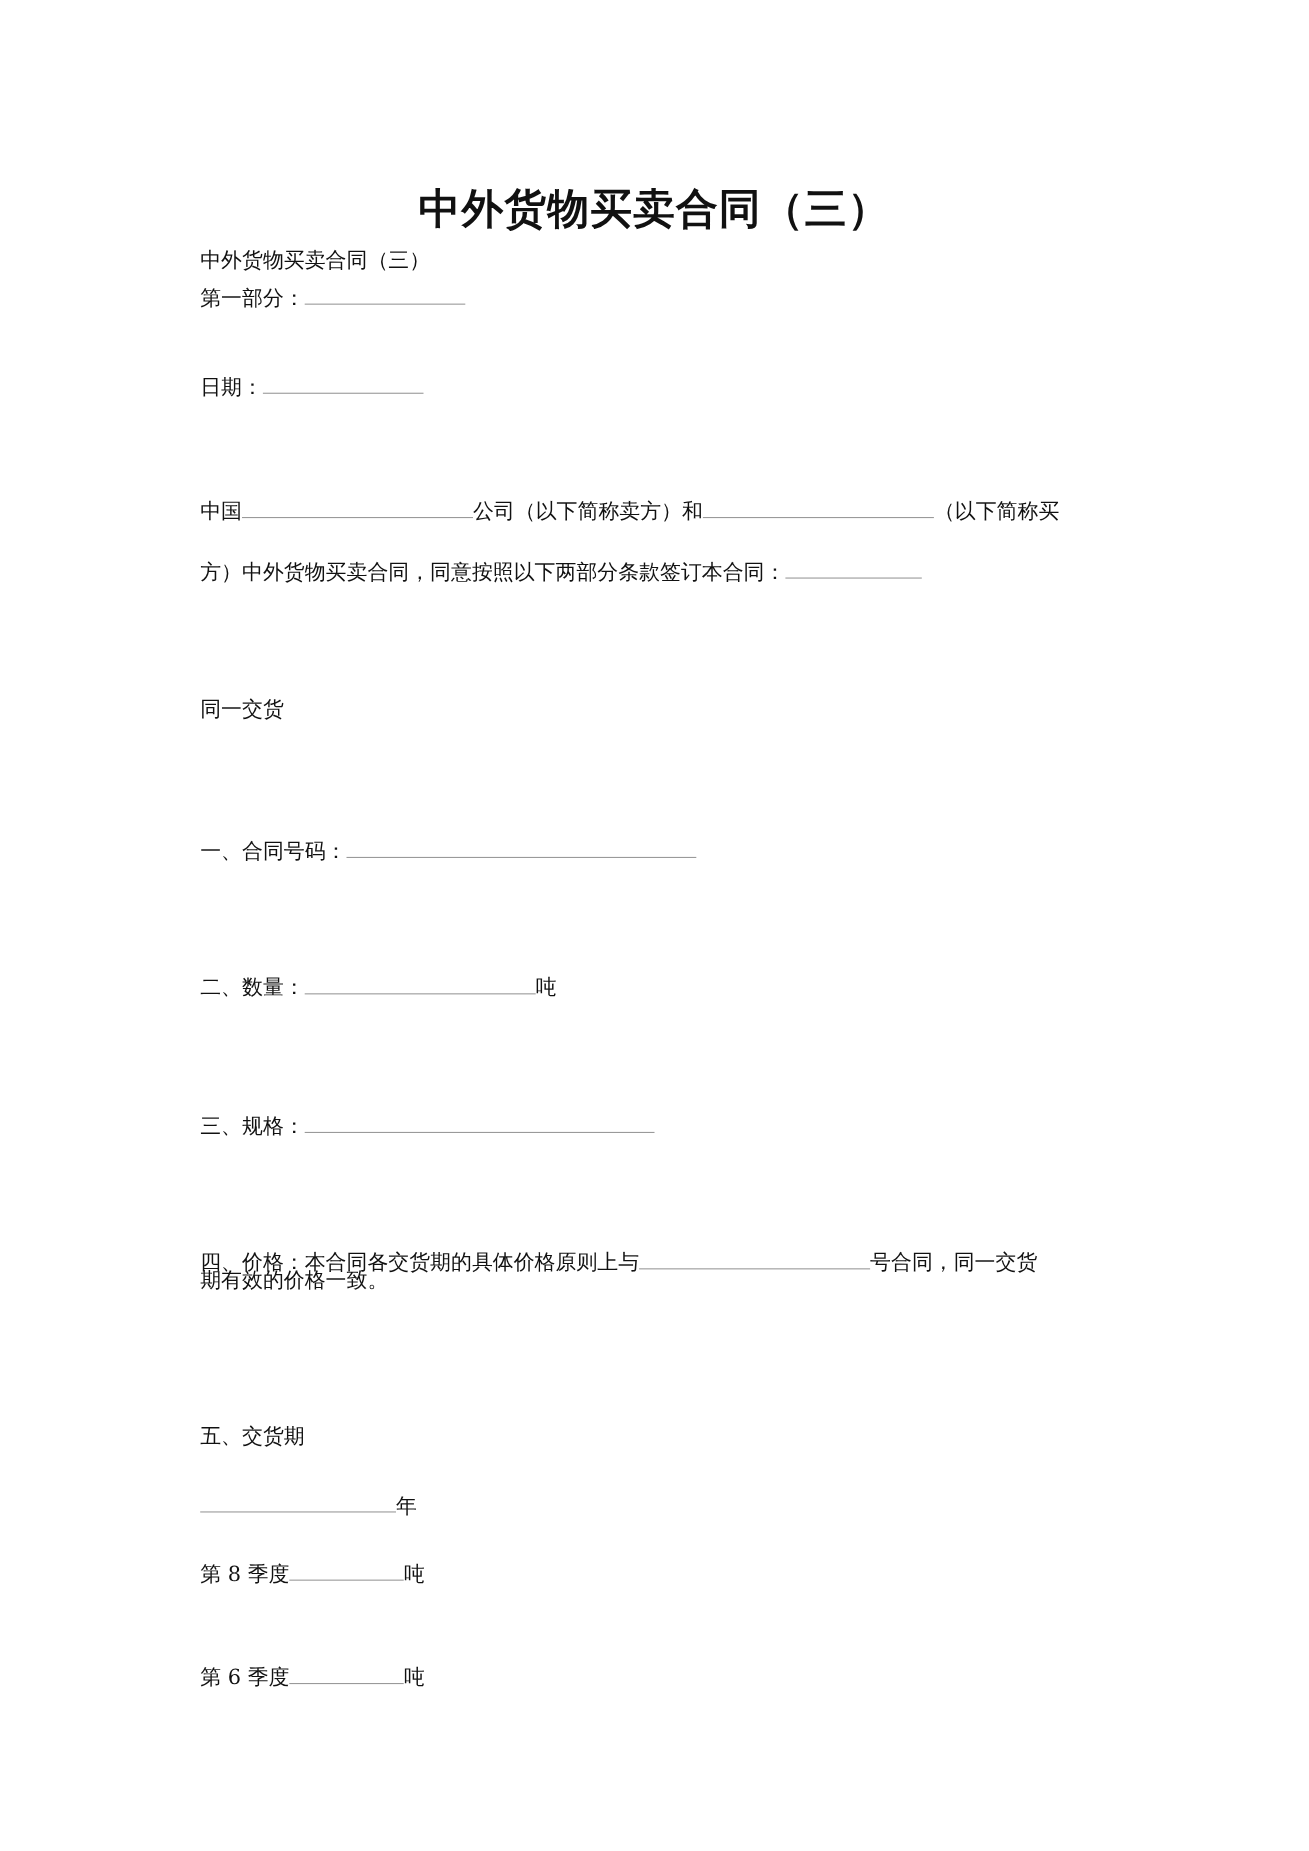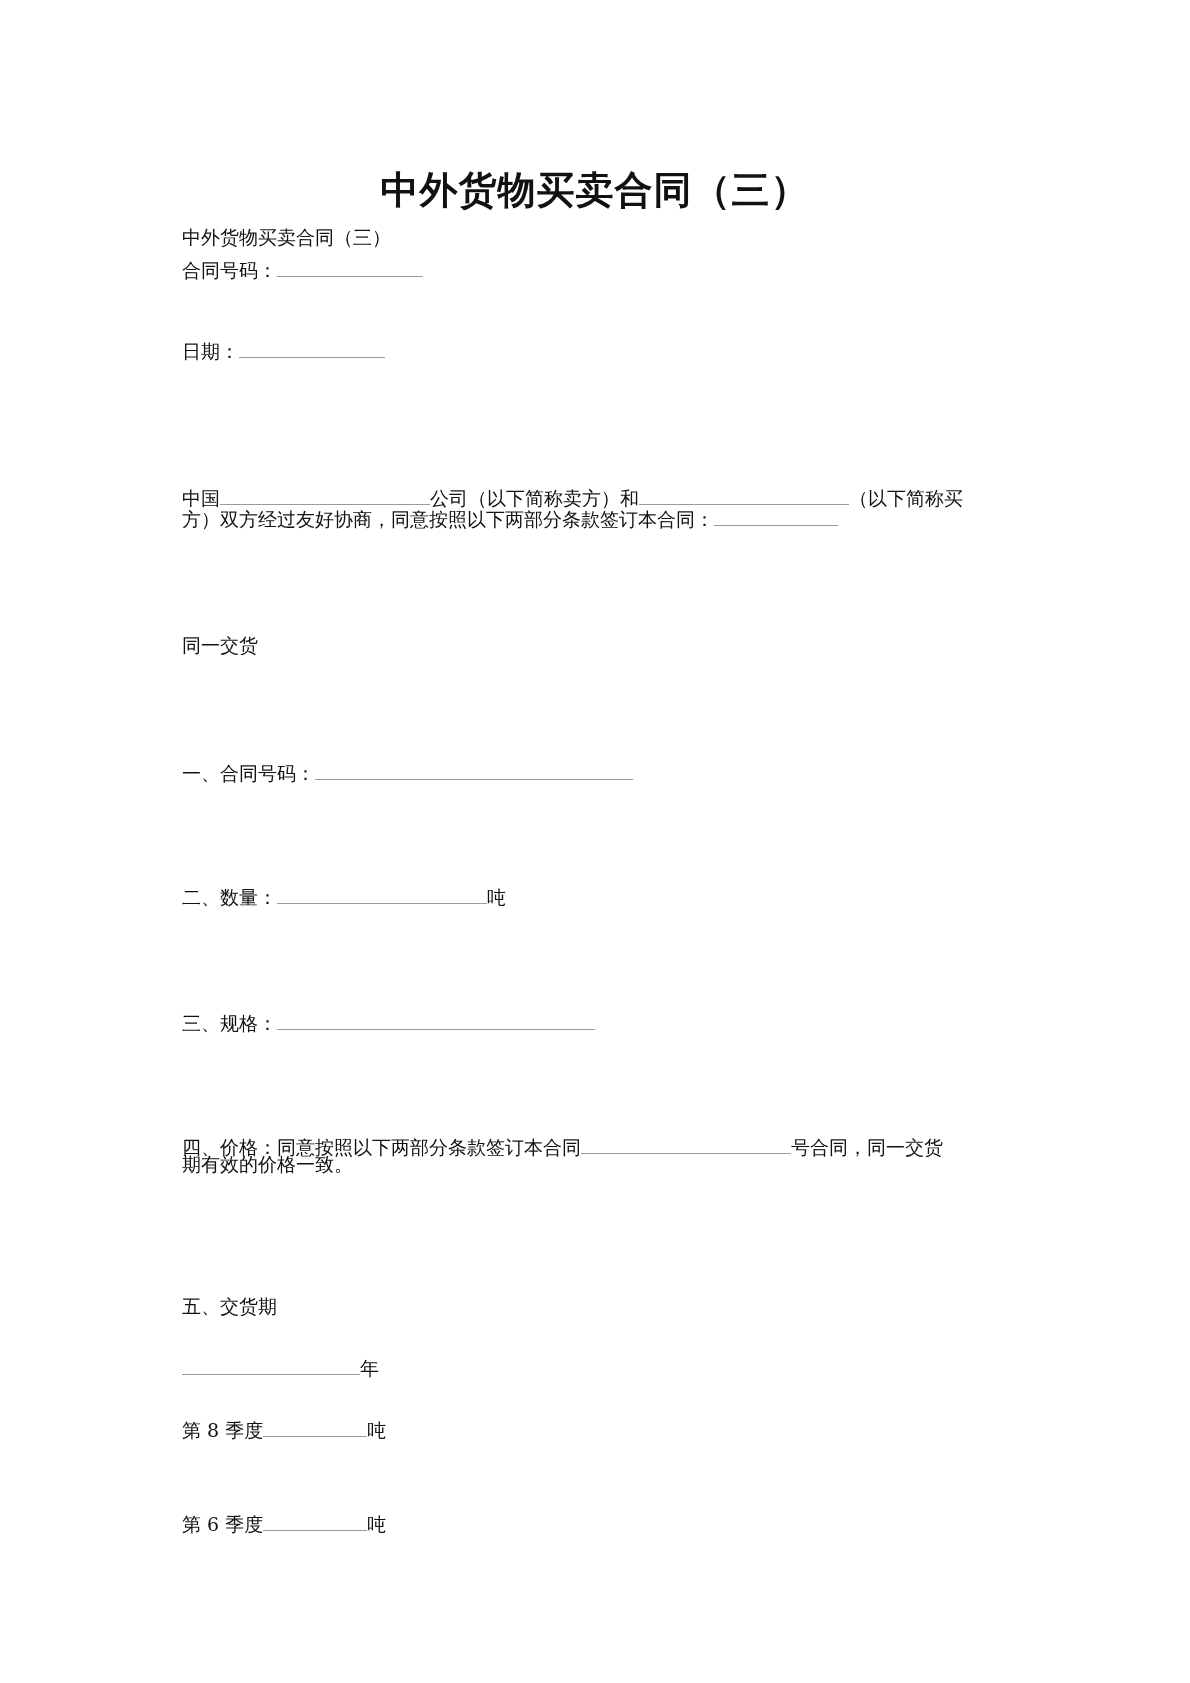--- a/index.html
+++ b/index.html
@@ -12,50 +12,50 @@
   .blank { display: inline-block; border-bottom: 1px solid #9a9a9a; height: 22px; vertical-align: baseline; }
 </style>
 </head>
 <body>
 
 <div class="title">中外货物买卖合同（三）</div>
 
 <div class="line" style="top:221px">中外货物买卖合同（三）</div>
 
 <div class="line" style="top:254px">
-  <span>合同号码：</span><span class="blank" style="width:146px"></span>
+  <span>第一部分：</span><span class="blank" style="width:146px"></span>
 </div>
 
 <div class="line" style="top:335px">
   <span>日期：</span><span class="blank" style="width:146px"></span>
 </div>
 
-<div class="line" style="top:482px">
+<div class="line" style="top:448px">
   <span>中国</span><span class="blank" style="width:210px"></span><span>公司（以下简称卖方）和</span><span class="blank" style="width:210px"></span><span>（以下简称买</span>
 </div>
 <div class="line" style="top:503px">
-  <span>方）双方经过友好协商，同意按照以下两部分条款签订本合同：</span><span class="blank" style="width:124px"></span>
+  <span>方）中外货物买卖合同，同意按照以下两部分条款签订本合同：</span><span class="blank" style="width:124px"></span>
 </div>
 
 <div class="line" style="top:629px">同一交货</div>
 
 <div class="line" style="top:757px">
   <span>一、合同号码：</span><span class="blank" style="width:318px"></span>
 </div>
 
 <div class="line" style="top:881px">
   <span>二、数量：</span><span class="blank" style="width:210px"></span><span>吨</span>
 </div>
 
 <div class="line" style="top:1007px">
   <span>三、规格：</span><span class="blank" style="width:318px"></span>
 </div>
 
 <div class="line" style="top:1131px">
-  <span>四、价格：同意按照以下两部分条款签订本合同</span><span class="blank" style="width:210px"></span><span>号合同，同一交货</span>
+  <span>四、价格：本合同各交货期的具体价格原则上与</span><span class="blank" style="width:210px"></span><span>号合同，同一交货</span>
 </div>
 <div class="line" style="top:1148px">期有效的价格一致。</div>
 
 <div class="line" style="top:1290px">五、交货期</div>
 
 <div class="line" style="top:1352px">
   <span class="blank" style="width:178px"></span><span>年</span>
 </div>
 
 <div class="line" style="top:1414px">

